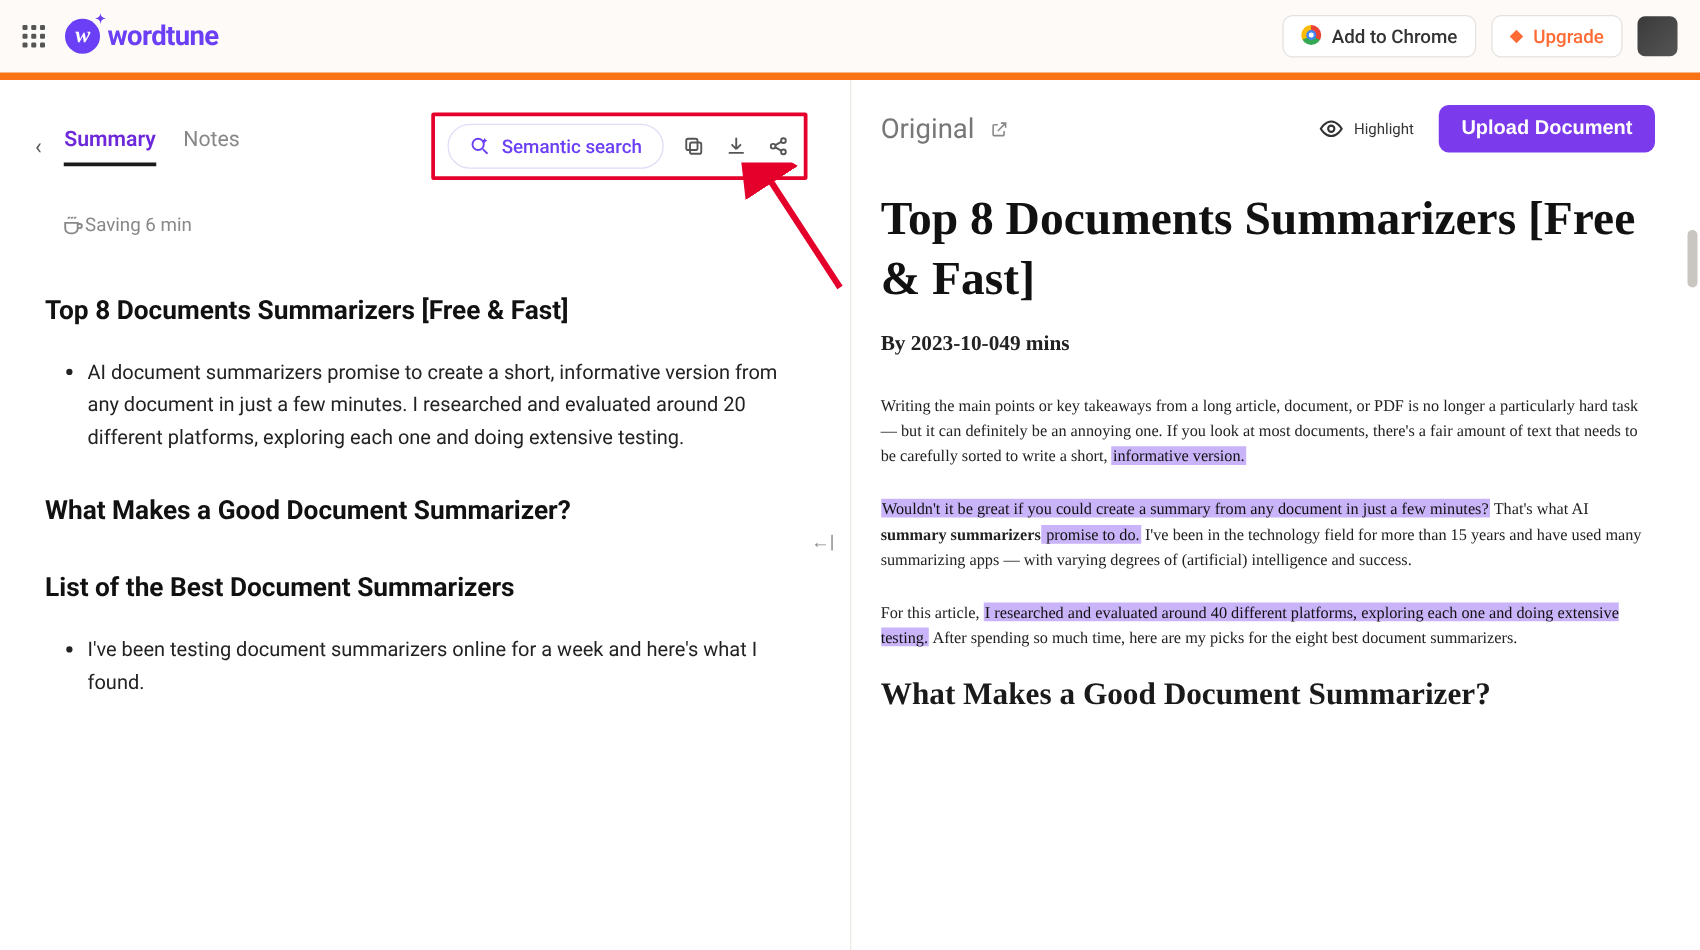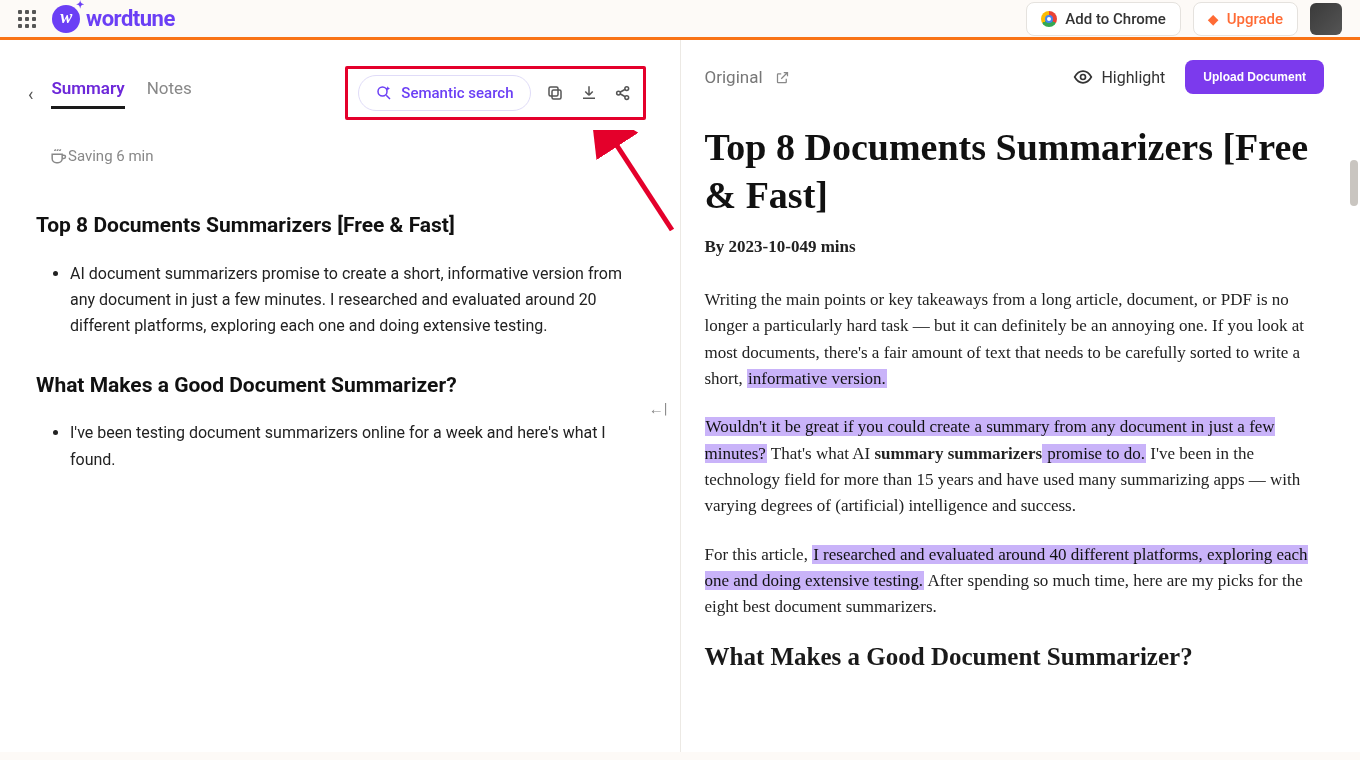--- a/index.html
+++ b/index.html
@@ -1,25 +1,25 @@
 <!DOCTYPE html>
 <html><head>
 <meta charset="utf-8">
 <style>
 * { margin: 0; padding: 0; box-sizing: border-box; }
 body { font-family: -apple-system, BlinkMacSystemFont, "Segoe UI", Roboto, sans-serif; background: #fdfaf7; color: #1a1a1a; width: 1360px; height: 760px; overflow: hidden; position: relative; }
-.topbar { height: 40px; display: flex; align-items: center; padding: 0 18px; border-bottom: 3px solid #f97316; }
+.topbar { height: 64px; display: flex; align-items: center; padding: 0 18px; border-bottom: 6px solid #f97316; }
 .apps-icon { width: 18px; height: 18px; display: grid; grid-template-columns: repeat(3,4px); grid-template-rows: repeat(3,4px); gap: 3px; cursor: pointer; margin-right: 16px; }
 .apps-icon span { background:#555; border-radius:1px; }
 .logo { display:flex; align-items:center; gap:6px; color:#6b3ff5; font-weight:700; font-size:22px; letter-spacing:-0.5px; }
 .logo-mark { width:28px; height:28px; background:#6b3ff5; border-radius:50%; position:relative; }
 .logo-mark::before { content:"w"; color:#fff; position:absolute; top:50%; left:50%; transform:translate(-50%,-55%); font-family:Georgia,serif; font-style:italic; font-size:18px; font-weight:700; }
 .logo-mark::after { content:"✦"; position:absolute; top:-6px; right:-4px; font-size:10px; color:#6b3ff5; }
 .topbar-right { margin-left:auto; display:flex; align-items:center; gap:12px; }
-.btn { display:flex; align-items:center; gap:8px; padding:7px 14px; border-radius:8px; font-size:15px; font-weight:500; cursor:pointer; border:1px solid transparent; background:#fff; }
+.btn { display:flex; gap:8px; padding:7px 14px; border-radius:8px; font-size:15px; font-weight:500; cursor:pointer; border:1px solid transparent; background:#fff; }
 .btn-chrome { border:1px solid #e5e2de; color:#333; }
 .chrome-dot { width:16px; height:16px; border-radius:50%; background: conic-gradient(#ea4335 0 120deg,#34a853 120deg 240deg,#fbbc05 240deg 360deg); position:relative; }
 .chrome-dot::after { content:""; position:absolute; inset:4px; background:#fff; border-radius:50%; border:2px solid #4285f4; }
 .btn-upgrade { border:1px solid #e5e2de; color:#ff6b35; }
 .diamond { color:#ff6b35; font-size:14px; }
 .avatar { width:32px; height:32px; border-radius:6px; background:linear-gradient(135deg,#3a3a3a,#555); cursor:pointer; }
 .main { display:flex; height:calc(100% - 48px); background:#fff; }
 .left, .right { flex:1; padding:0 0 0 0; position:relative; }
 .left { border-right:1px solid #ece9e4; }
 .pane-header { display:flex; align-items:center; padding:20px 28px 16px 28px; gap:18px; }
@@ -31,28 +31,28 @@
 .red-box { border:3px solid #e4002b; border-radius:2px; padding:6px 10px; display:flex; align-items:center; gap:14px; position:relative; }
 .semantic-btn { display:flex; align-items:center; gap:8px; border:1px solid #e0dcf8; border-radius:22px; padding:8px 16px; color:#6b3ff5; font-size:15px; font-weight:500; cursor:pointer; background:#fff; }
 .tool-icon { width:20px; height:20px; display:flex; align-items:center; justify-content:center; color:#555; cursor:pointer; }
 .saving { display:flex; align-items:center; padding:4px 48px 14px; color:#888; font-size:15px; }
 .summary-content { padding:0 36px 20px 36px; overflow:auto; font-size:16px; line-height:1.65; color:#222; }
 .summary-content h2 { font-size:21px; font-weight:700; margin:28px 0 18px; color:#111; }
 .summary-content ul { padding-left:34px; }
 .summary-content li { margin-bottom:8px; }
 .collapse-handle { position:absolute; right:12px; top:360px; color:#888; font-size:15px; cursor:pointer; }
 .right .pane-header { padding:20px 36px 10px 24px; }
-.orig-link { display:flex; align-items:center; gap:12px; color:#777; font-size:17px; cursor:pointer; }
+.orig-link { display:flex; align-items:center; gap:12px; color:#777; font-size:22px; cursor:pointer; }
 .right-tools { margin-left:auto; display:flex; align-items:center; gap:20px; }
-.highlight-toggle { display:flex; align-items:center; gap:8px; color:#333; font-size:16px; cursor:pointer; }
-.upload-btn { background:#7c3aed; color:#fff; border:none; border-radius:8px; padding:10px 18px; font-size:12px; font-weight:600; cursor:pointer; }
+.highlight-toggle { display:flex; align-items:center; gap:8px; color:#333; font-size:12px; cursor:pointer; }
+.upload-btn { background:#7c3aed; color:#fff; border:none; border-radius:8px; padding:10px 18px; font-size:16px; font-weight:600; cursor:pointer; }
 .article { padding:20px 36px 20px 24px; overflow:auto; height:calc(100% - 70px); }
 .article h1 { font-family:Georgia,"Times New Roman",serif; font-size:38px; font-weight:800; line-height:1.25; color:#111; margin-bottom:18px; }
 .byline { font-family:Georgia,serif; font-size:17px; font-weight:700; color:#222; margin-bottom:30px; }
-.article p { font-family:Georgia,"Times New Roman",serif; font-size:17px; line-height:1.55; color:#222; margin-bottom:22px; }
+.article p { font-family:Georgia,"Times New Roman",serif; font-size:13px; line-height:1.55; color:#222; margin-bottom:22px; }
 .article h2.sec { font-family:Georgia,serif; font-size:25px; font-weight:800; margin-top:10px; }
 mark { background:#c9b3f9; color:#111; padding:0 1px; }
 .arrow { position:absolute; left:592px; top:130px; pointer-events:none; }
 .scrollbar-fake { position:absolute; right:2px; top:120px; width:8px; height:46px; background:#c9c5c0; border-radius:4px; }
 svg { display:block; }
 </style>
 </head>
 <body>
 
 <div class="topbar">
@@ -134,20 +134,21 @@
           </svg>
       </span>
       <span>Saving 6 min</span>
     </div>
     <div class="summary-content">
       <h2>Top 8 Documents Summarizers [Free &amp; Fast]</h2>
       <ul>
           <li>AI document summarizers promise to create a short, informative version from any document in just a few minutes. I researched and evaluated around 20 different platforms, exploring each one and doing extensive testing.</li>
         </ul>
       <h2>What Makes a Good Document Summarizer?</h2>
+      <h2>List of the Best Document Summarizers</h2>
       <ul>
           <li>I've been testing document summarizers online for a week and here's what I found.</li>
         </ul>
     </div>
     <div class="collapse-handle">←|</div>
   </div>
 
   <div class="right">
     <div class="pane-header">
       <div class="orig-link">

